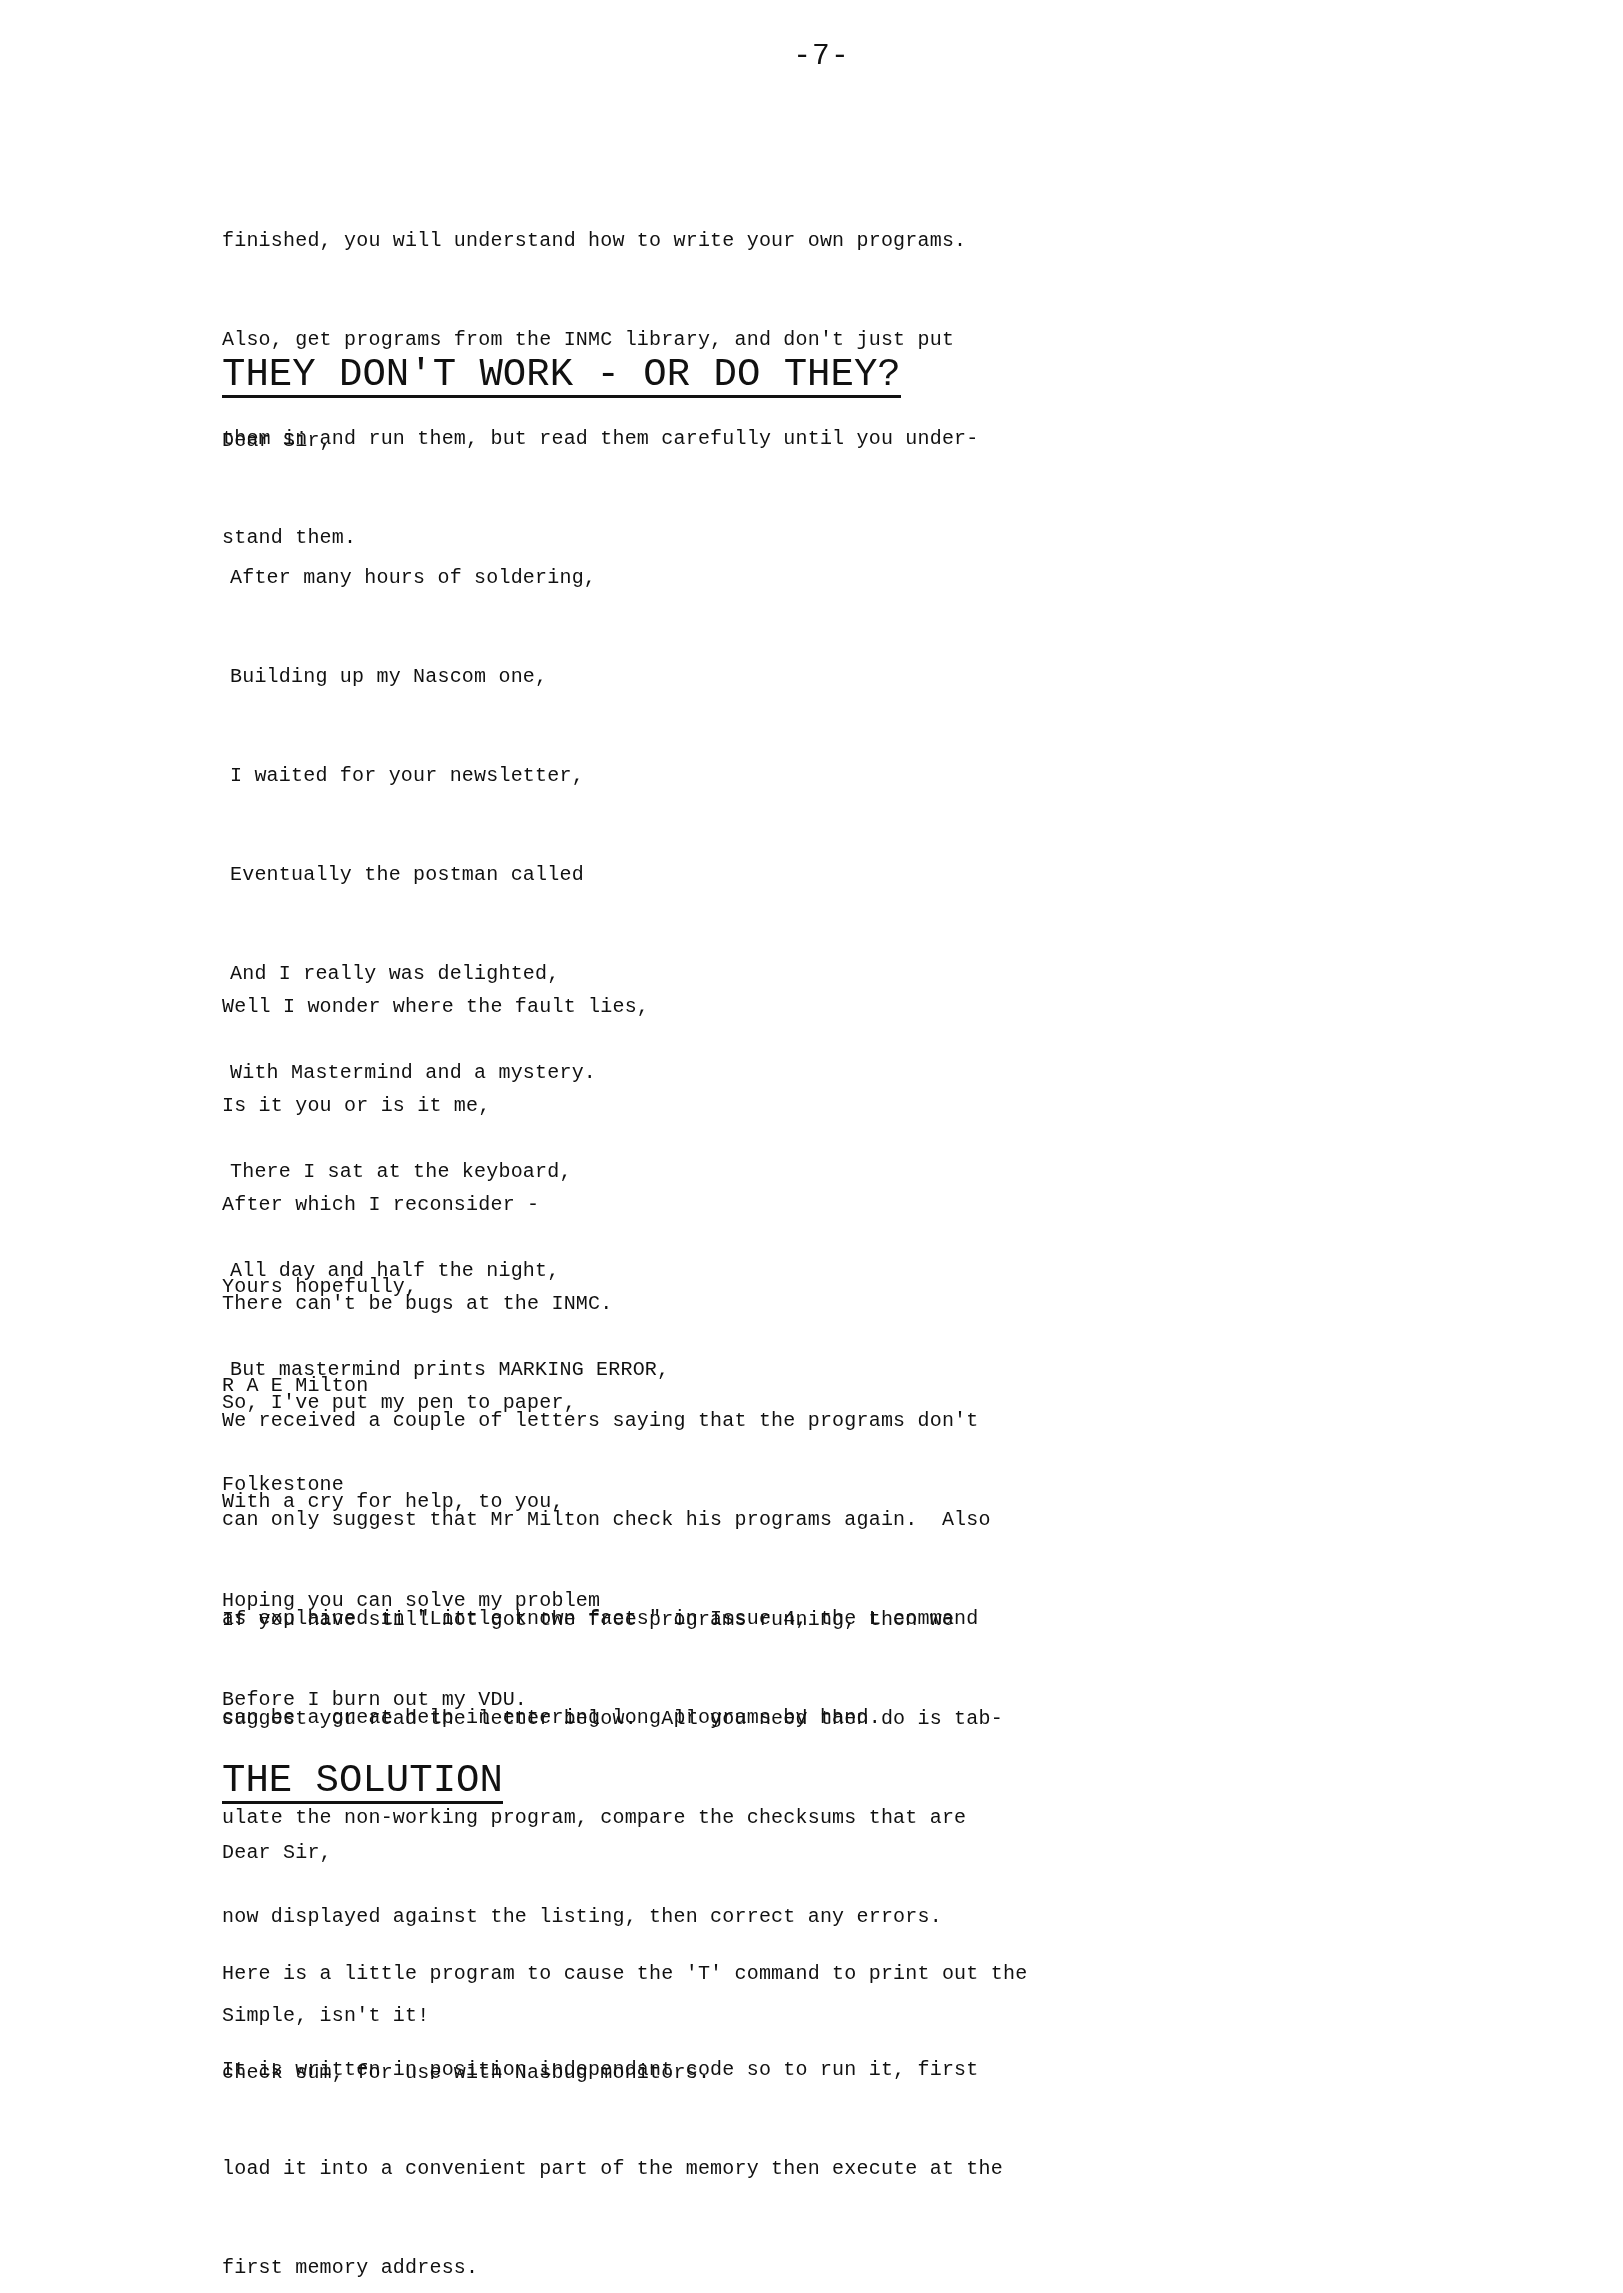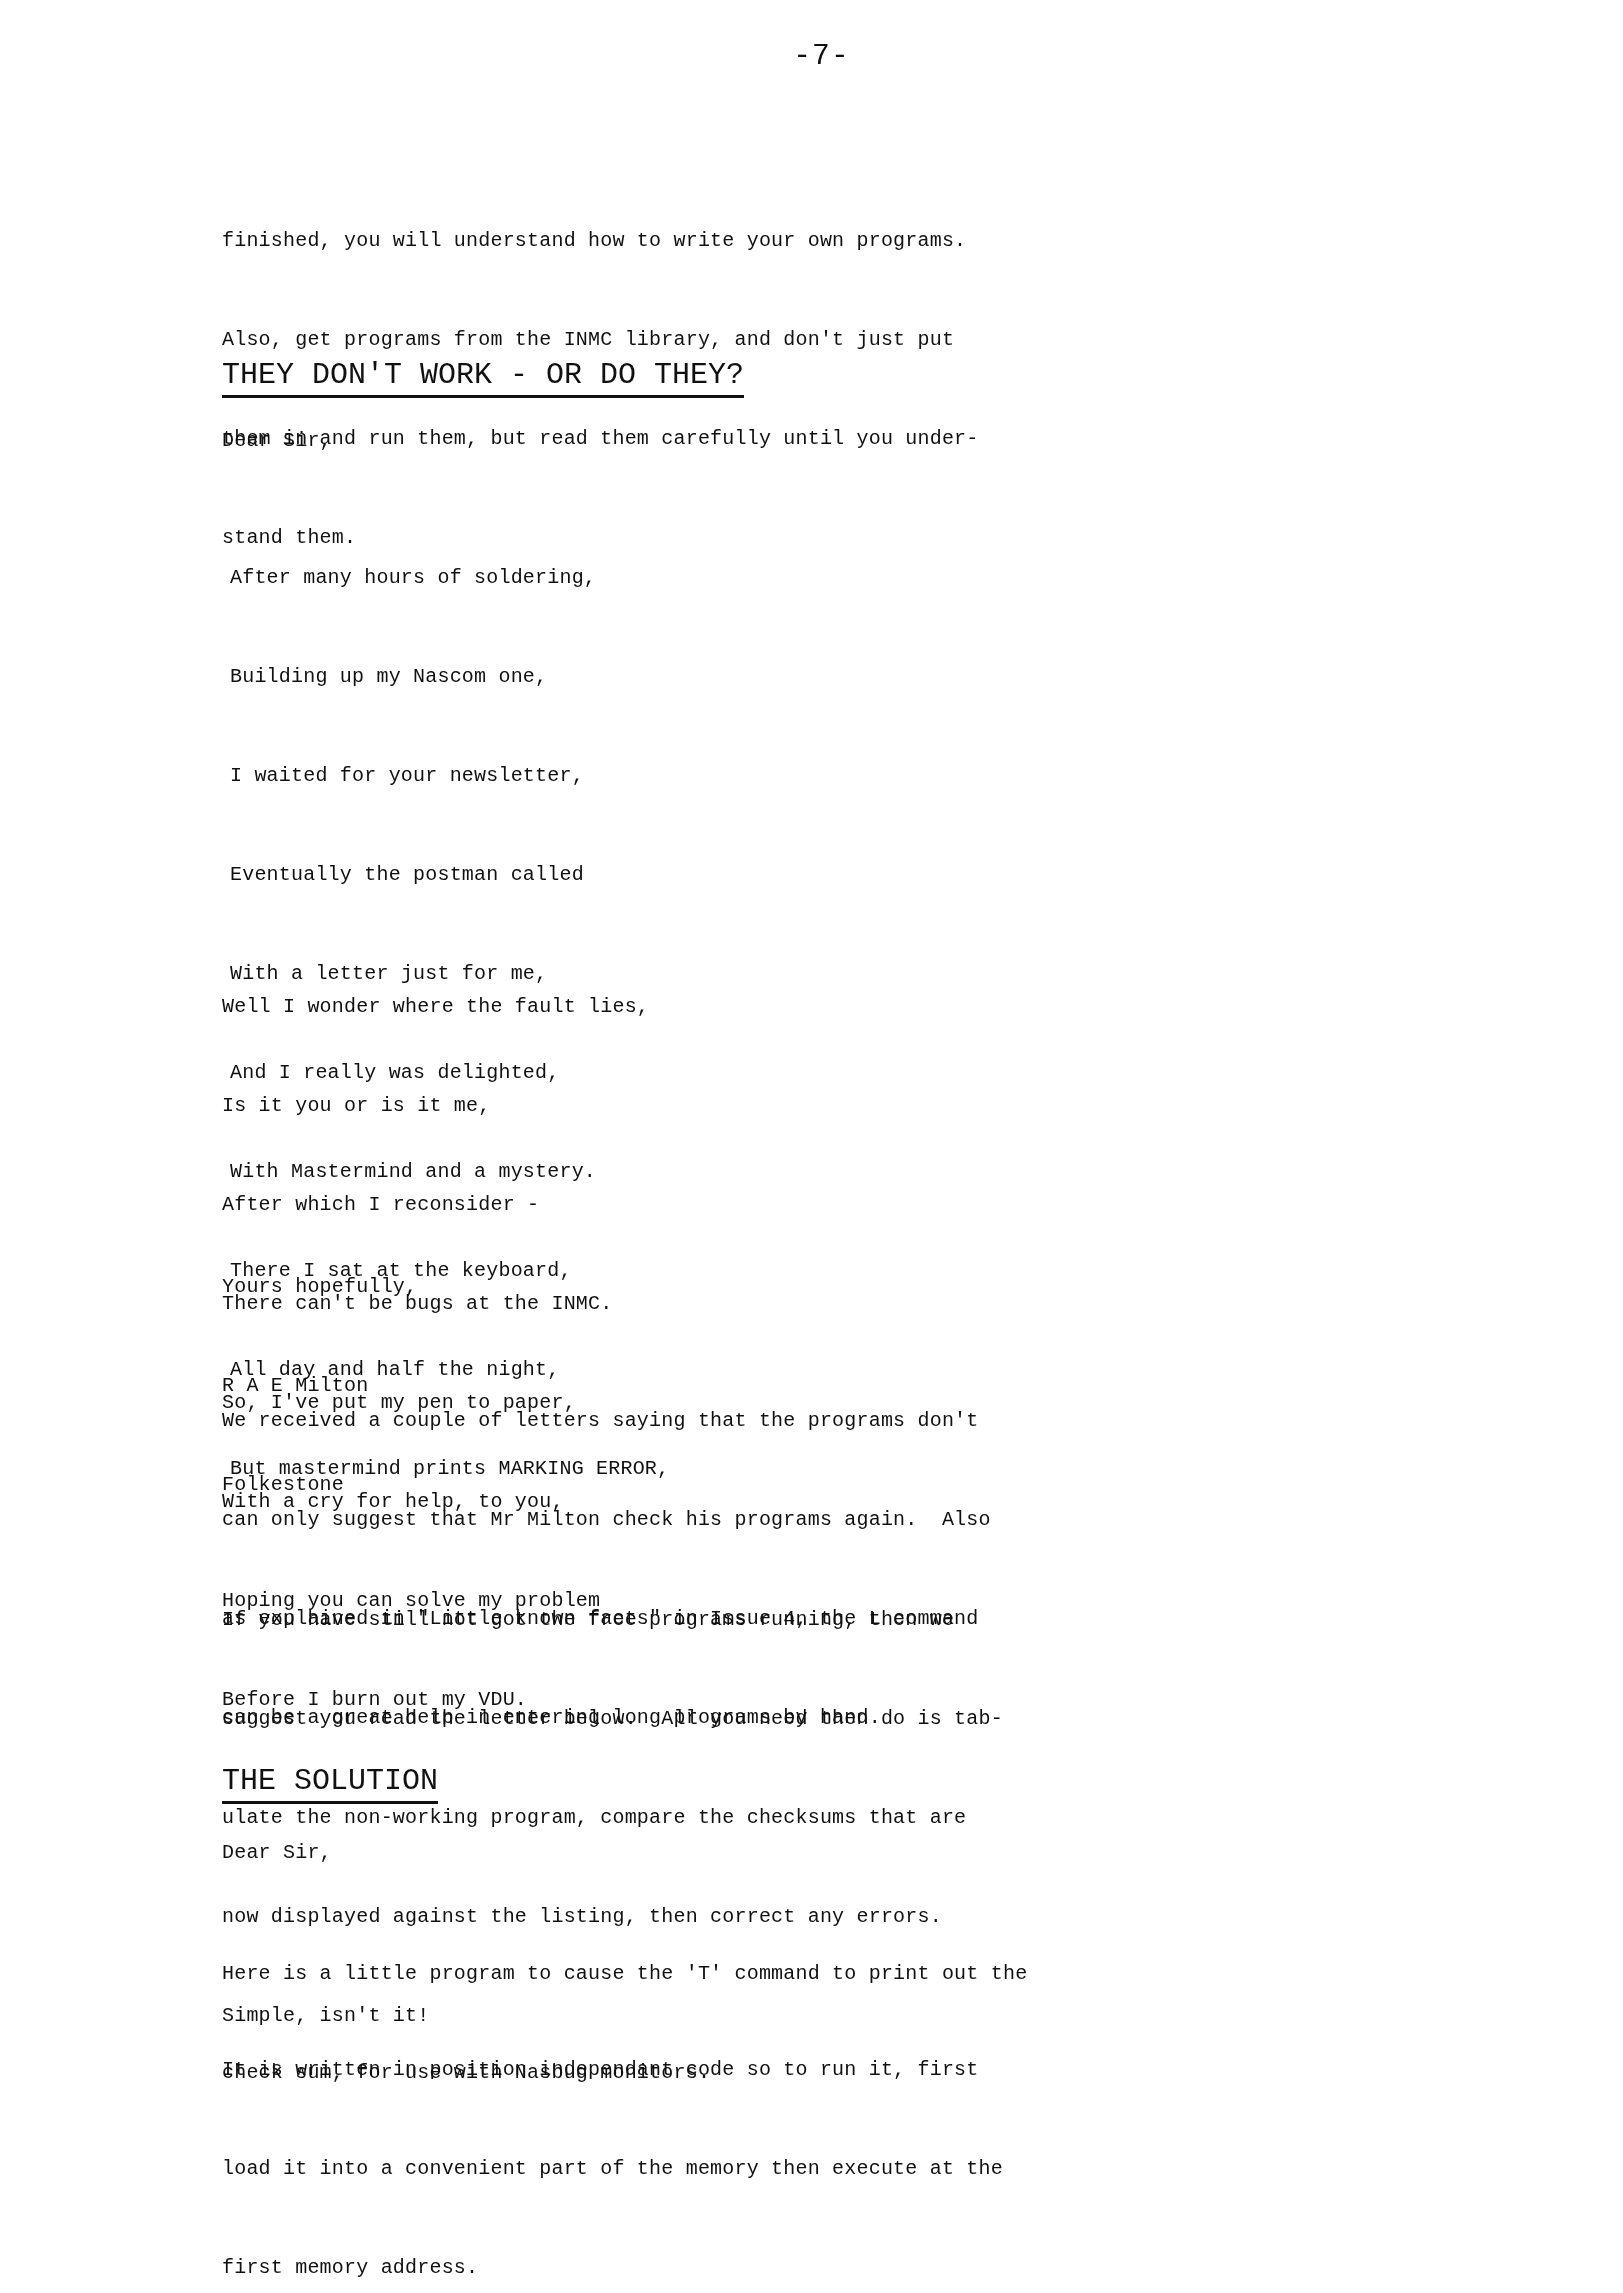--- a/index.html
+++ b/index.html
@@ -32,21 +32,21 @@
       white-space: pre;
       letter-spacing: 0.2px;
     }
     .line {
       display: block;
       height: 33px;
     }
     .heading {
       position: absolute;
       left: 222px;
-      font-size: 30px;
+      font-size: 39px;
       line-height: 33px;
       white-space: pre;
       padding-bottom: 3px;
       border-bottom: 3px solid #111;
     }
   </style>
 </head>
 <body>
 
 <div>
@@ -62,21 +62,20 @@
 
   <div class="heading" style="top:359px;">THEY DON'T WORK - OR DO THEY?</div>
 
   <div class="block" style="top:424px;">Dear Sir,</div>
 
   <div class="block" style="top:495px;margin-left:8px;">
     <span class="line">After many hours of soldering,</span>
     <span class="line">Building up my Nascom one,</span>
     <span class="line">I waited for your newsletter,</span>
     <span class="line">Eventually the postman called</span>
-    <span class="line">With a letter just for me,</span>
     <span class="line">And I really was delighted,</span>
     <span class="line">With Mastermind and a mystery.</span>
     <span class="line">There I sat at the keyboard,</span>
     <span class="line">All day and half the night,</span>
     <span class="line">But mastermind prints MARKING ERROR,</span>
   </div>
 
   <div class="block" style="top:924px;">
     <span class="line">Well I wonder where the fault lies,</span>
     <span class="line">Is it you or is it me,</span>

